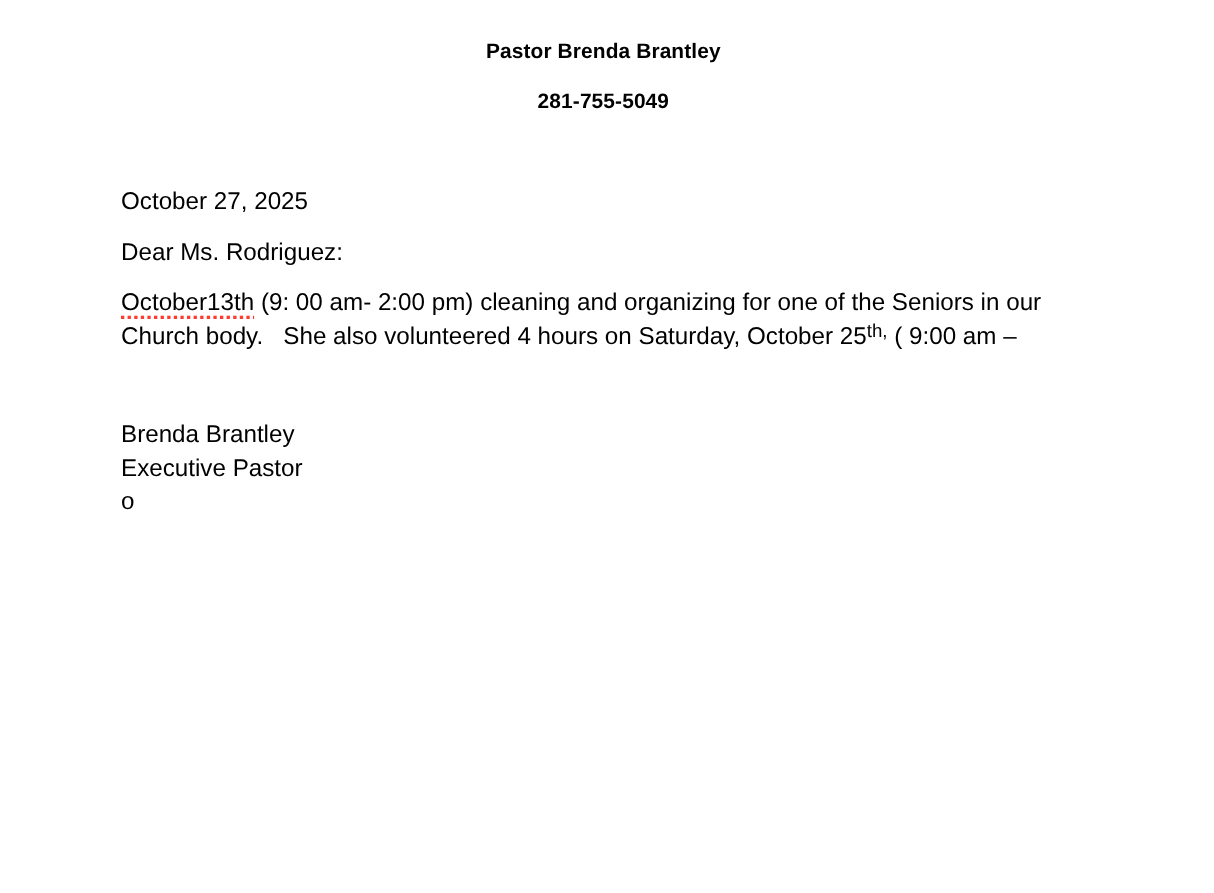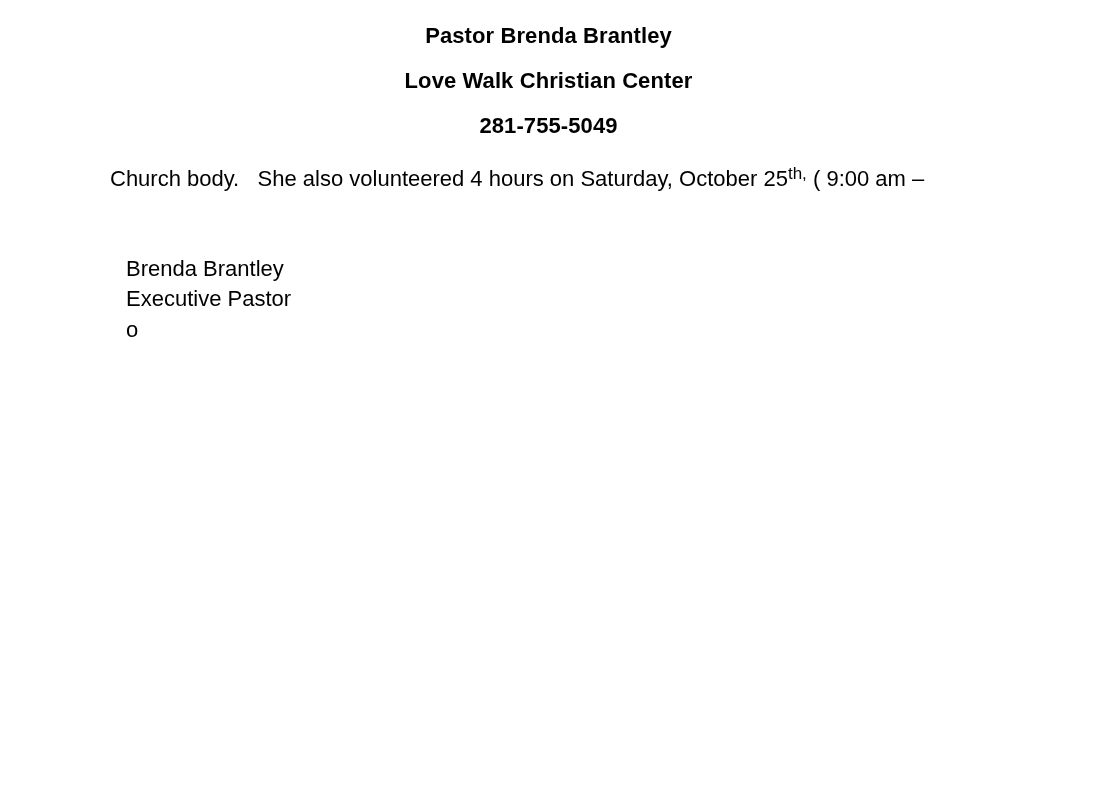--- a/index.html
+++ b/index.html
@@ -19,36 +19,36 @@
     width: 1104px;
     height: 812px;
     background: #ffffff;
   }
   .content {
     margin-left: 110px;
     width: 877px;
   }
   
   .letterhead {
-    padding-top: 13px;
+    padding-top: 25px;
     text-align: center;
     font-weight: bold;
-    font-size: 22px;
+    font-size: 19px;
     line-height: 45.2px;
     letter-spacing: 0.1px;
   }
   .lh-line { white-space: pre-wrap; }
   
   .body-text {
     font-size: 22px;
     line-height: 30.5px;
   }
   .block { margin: 15.5px 0 0 0; }
   .date-block { margin-top: 53px; }
-  .signature-block { margin-top: 59px; margin-left: 16px; }
+  .signature-block { margin-top: 59px; }
   .line { white-space: pre-wrap; }
   
   .misspelled {
     text-decoration-line: underline;
     text-decoration-style: dotted;
     text-decoration-color: #ff3b30;
     text-decoration-thickness: 2.6px;
     text-underline-offset: 4.5px;
   }
   
@@ -60,29 +60,31 @@
   }
 </style>
 </head>
 <body>
 
 <div class="sheet">
   <div class="content">
 
     <header class="letterhead">
       <div class="lh-line">Pastor Brenda Brantley</div>
-      <div class="lh-line">Love Walk Christian Center</div>
       <div class="lh-line">281-755-5049</div>
     </header>
 
     <main class="body-text">
 
+      <div class="block date-block line">October 27, 2025</div>
 
+      <div class="block line">Dear Ms. Rodriguez:</div>
 
       <div class="block">
+        <div class="line"><span class="misspelled">October13th</span><span> (9: 00 am- 2:00 pm) cleaning and organizing for one of the Seniors in our</span></div>
         <div class="line"><span>Church body.   She also volunteered 4 hours on Saturday, October 25</span><span class="sup">th,</span><span> ( 9:00 am –</span></div>
       </div>
 
 
 
       <div class="signature-block">
         <div class="line">Brenda Brantley</div>
         <div class="line">Executive Pastor</div>
         <div class="line">o</div>
       </div>

